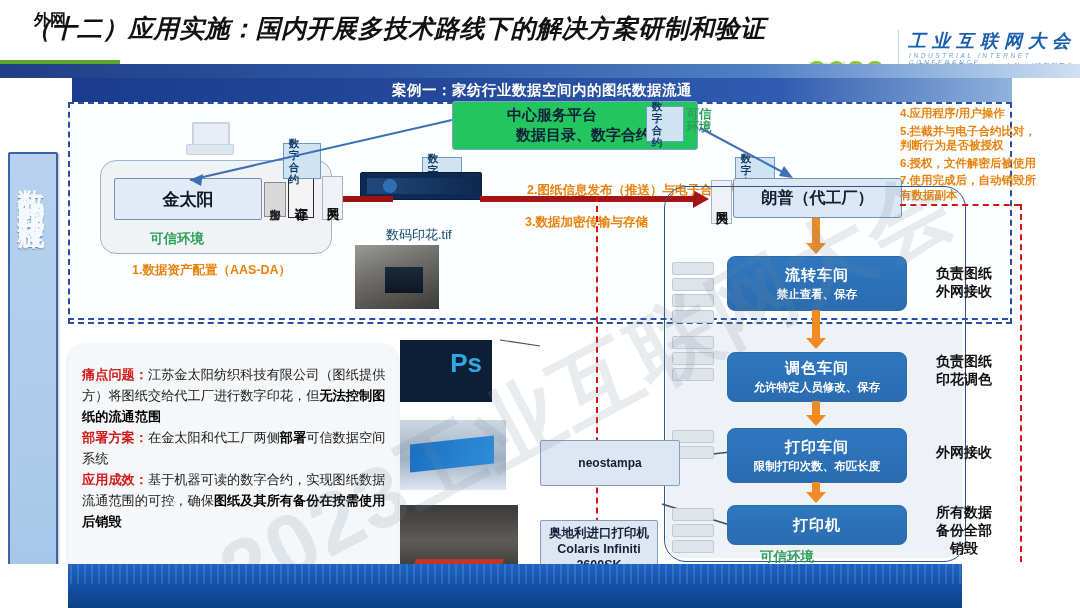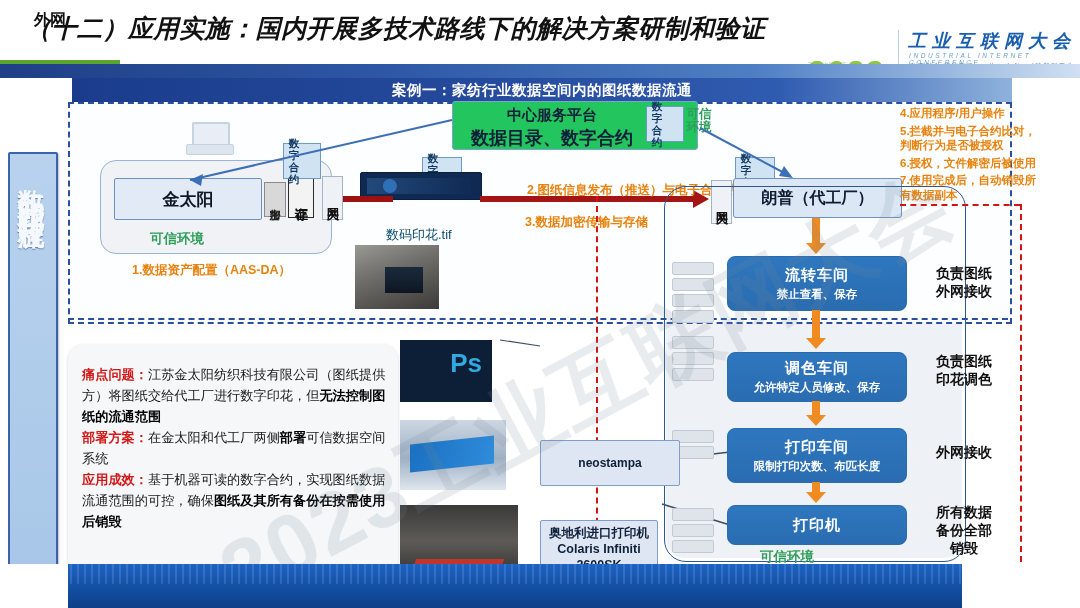--- a/index.html
+++ b/index.html
@@ -115,22 +115,22 @@
   .pc .scr{border:2px solid #c7d3e2;background:#e9eef6;border-radius:2px;}
   .pc .base{background:#dde5ef;border:1px solid #c7d3e2;}
 
   
   .platform{
     position:absolute;left:452px;top:101px;width:244px;height:47px;
     border:1.3px solid #7fa3cd;background:#22c55e;border-radius:3px;
   }
   .platform-t1{position:absolute;left:0;right:46px;top:4px;text-align:center;
      font-size:15px;font-weight:bold;color:#10203a;}
-  .platform-t2{position:absolute;left:0;right:46px;top:24px;text-align:center;
-     font-size:18px;font-weight:bold;color:#10203a;}
+  .platform-t2{position:absolute;left:0;right:46px;top:24px;text-align:right;
+     font-size:15px;font-weight:bold;color:#10203a;}
   .tag-plat{position:absolute;left:646px;top:106px;width:36px;height:34px;}
   .trust-center{position:absolute;left:686px;top:108px;font-size:12.5px;line-height:13px;
      text-align:center;width:30px;}
 
   
   .tag-a{position:absolute;left:283px;top:143px;width:36px;height:34px;}
   .tag-b{position:absolute;left:422px;top:157px;width:38px;height:35px;}
   .tag-c{position:absolute;left:735px;top:157px;width:38px;height:35px;}
 
   

